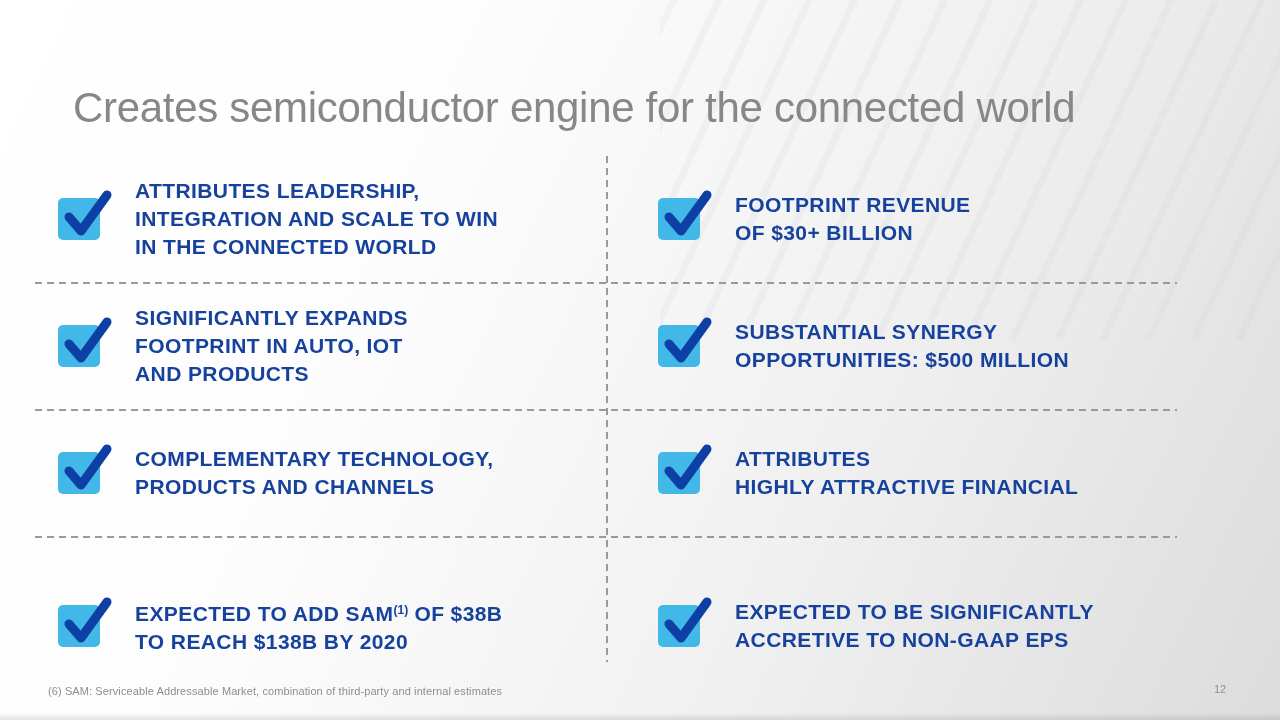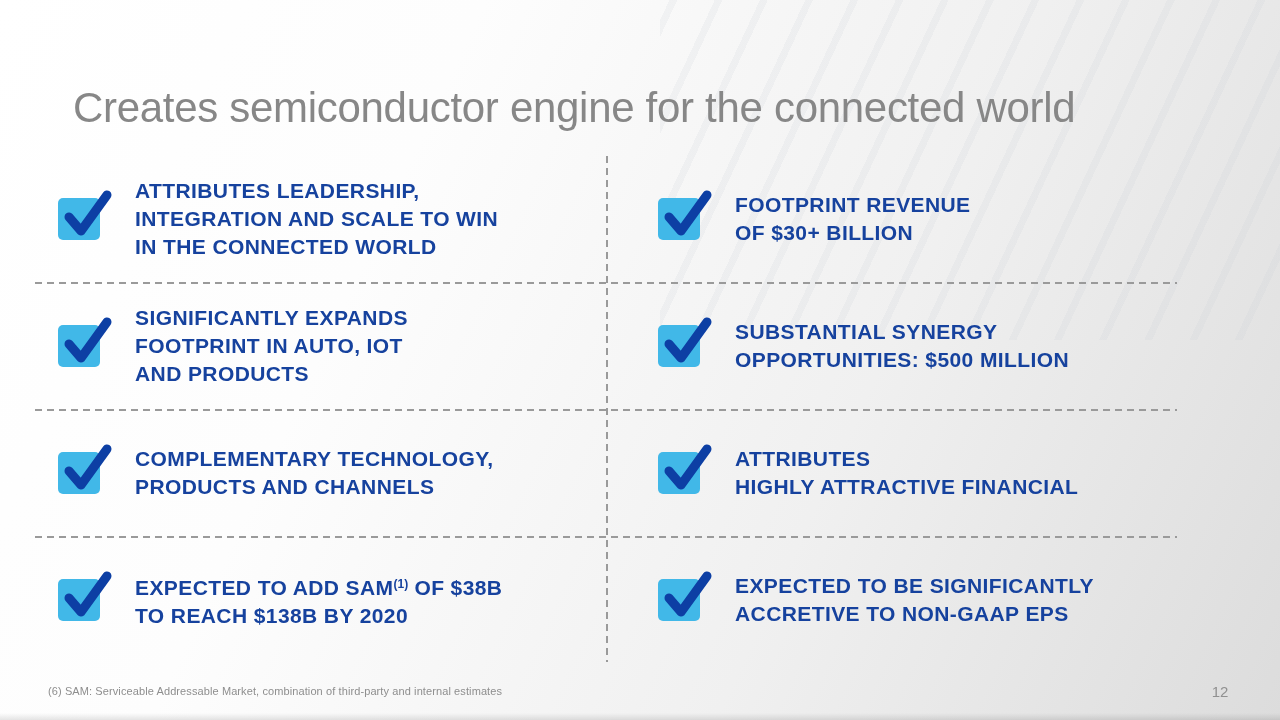--- a/index.html
+++ b/index.html
@@ -37,40 +37,40 @@
     position:absolute;left:606px;top:156px;width:2px;height:506px;
     background:repeating-linear-gradient(to bottom,#9a9a9a 0 7px,rgba(0,0,0,0) 7px 12px);
   }
   
   .cell{
     position:absolute;display:flex;align-items:center;gap:21px;
   }
   .row1{top:155px;height:128px}
   .row2{top:283px;height:126px}
   .row3{top:409px;height:128px}
-  .row4{top:537px;height:125px}
+  .row4{top:563px;height:125px}
   .col-left{left:56px;width:546px}
   .col-right{left:656px;width:566px}
   .icon{width:58px;flex:0 0 58px;margin-top:-10px;line-height:0;}
   .item-text p{
     margin:0;
     font-size:21px;font-weight:700;letter-spacing:0.4px;
     line-height:28px;color:#16429e;
     white-space:nowrap;
   }
   .item-text sup{
     font-size:12px;vertical-align:7px;font-weight:700;letter-spacing:0;
   }
   .footnote{
     position:absolute;left:48px;top:685px;
     font-size:11px;color:#8e8e8e;letter-spacing:0.1px;
   }
   .page-number{
     position:absolute;left:1208px;top:683px;width:24px;text-align:center;
-    font-size:15px;color:#909090;
+    font-size:11px;color:#909090;
   }
 </style>
 </head>
 <body>
 
 <div class="slide">
 
   <div class="stripes"></div>
 
   <h1 class="title">Creates semiconductor engine for the connected world</h1>

